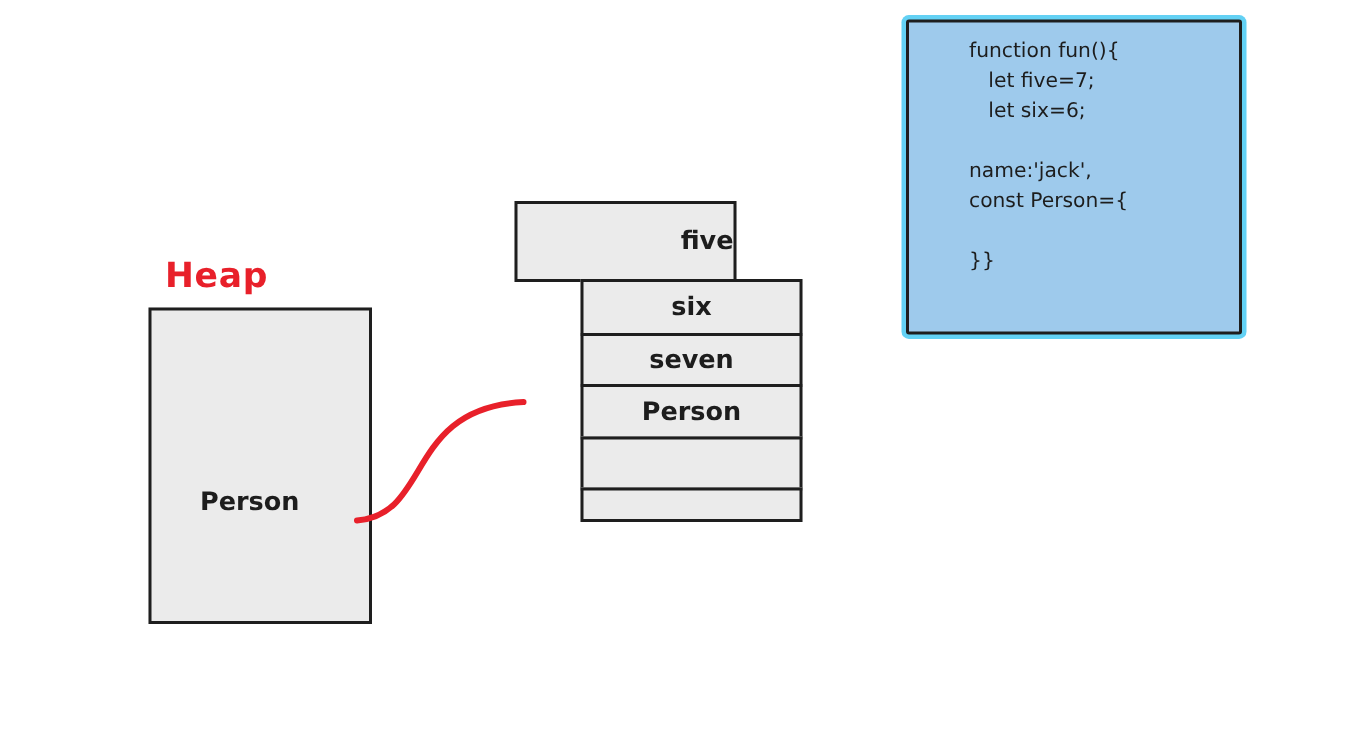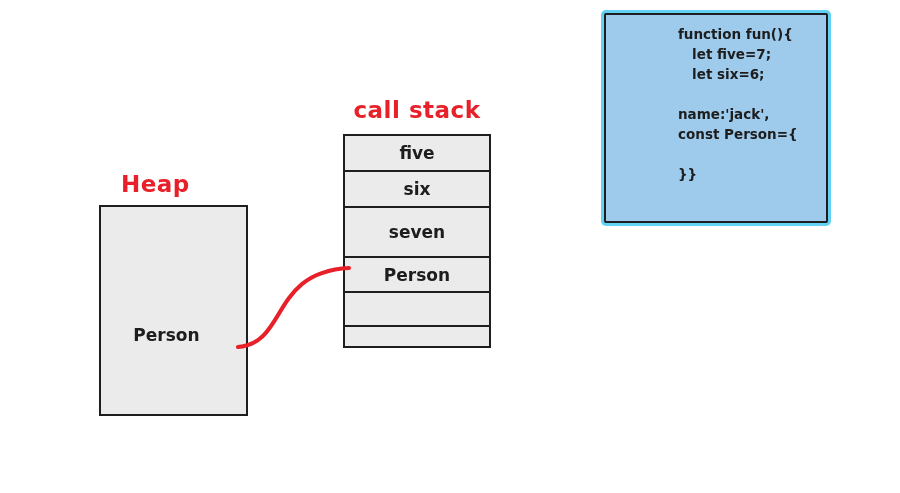--- a/index.html
+++ b/index.html
@@ -22,21 +22,21 @@
     background:var(--canvas-bg);
   }
   
   .hand-title{
     position:absolute;
     color:var(--red);
     font-size:23px;
     font-weight:700;
     letter-spacing:0.5px;
   }
-  .heap-title{left:110px;top:171px;margin-left:11px;}
+  .heap-title{left:110px;top:171px;}
   .stack-title{left:343px;top:97px;width:148px;text-align:center;}
   
   .heap-box{
     position:absolute;left:99px;top:205px;width:149px;height:211px;
     background:var(--box-fill);
     border:2px solid var(--box-border);
   }
   .heap-label{
     position:absolute;top:118px;left:0;right:14px;
     text-align:center;
@@ -46,63 +46,61 @@
   .stack-box{
     position:absolute;left:343px;top:134px;width:148px;
   }
   .stack-row{
     width:100%;
     background:var(--box-fill);
     border:2px solid var(--box-border);
     display:flex;align-items:center;justify-content:center;
     font-size:17px;font-weight:600;color:var(--text);
   }
-  .stack-row + .stack-row{margin-top:-2px;}
-  .stack-row:nth-child(1){height:38px;}
+  .stack-row + .stack-row{margin-top:-2px;margin-left:44px;}
+  .stack-row:nth-child(1){height:54px;justify-content:flex-end;}
   .stack-row:nth-child(2){height:38px;}
-  .stack-row:nth-child(3){height:52px;}
+  .stack-row:nth-child(3){height:36px;}
   .stack-row:nth-child(4){height:37px;}
   .stack-row:nth-child(5){height:36px;}
   .stack-row:nth-child(6){height:23px;}
   
   .code-card{
     position:absolute;left:604px;top:13px;width:224px;height:210px;
     background:var(--code-fill);
     border:2px solid var(--box-border);
     border-radius:2px;
     box-shadow:0 0 0 3px var(--code-outer-border);
     padding:9px 0 0 40px;
   }
   .code-line{
     white-space:pre;
     font-size:13.5px;
     line-height:20px;
     min-height:20px;
-    font-weight:700;
+    font-weight:400;
     color:var(--text);
-    margin-left:32px;
   }
   
   .connector-svg{
     position:absolute;left:0;top:0;width:900px;height:493px;
     pointer-events:none;
   }
 </style>
 </head>
 <body>
 
 <div class="canvas">
 
   <div class="hand-title heap-title">Heap</div>
 
   <div class="heap-box">
     <div class="heap-label">Person</div>
   </div>
 
-  <div class="hand-title stack-title">call stack</div>
 
   <div class="stack-box">
     <div class="stack-row">
       <span>five</span>
     </div>
     <div class="stack-row">
       <span>six</span>
     </div>
     <div class="stack-row">
       <span>seven</span>

